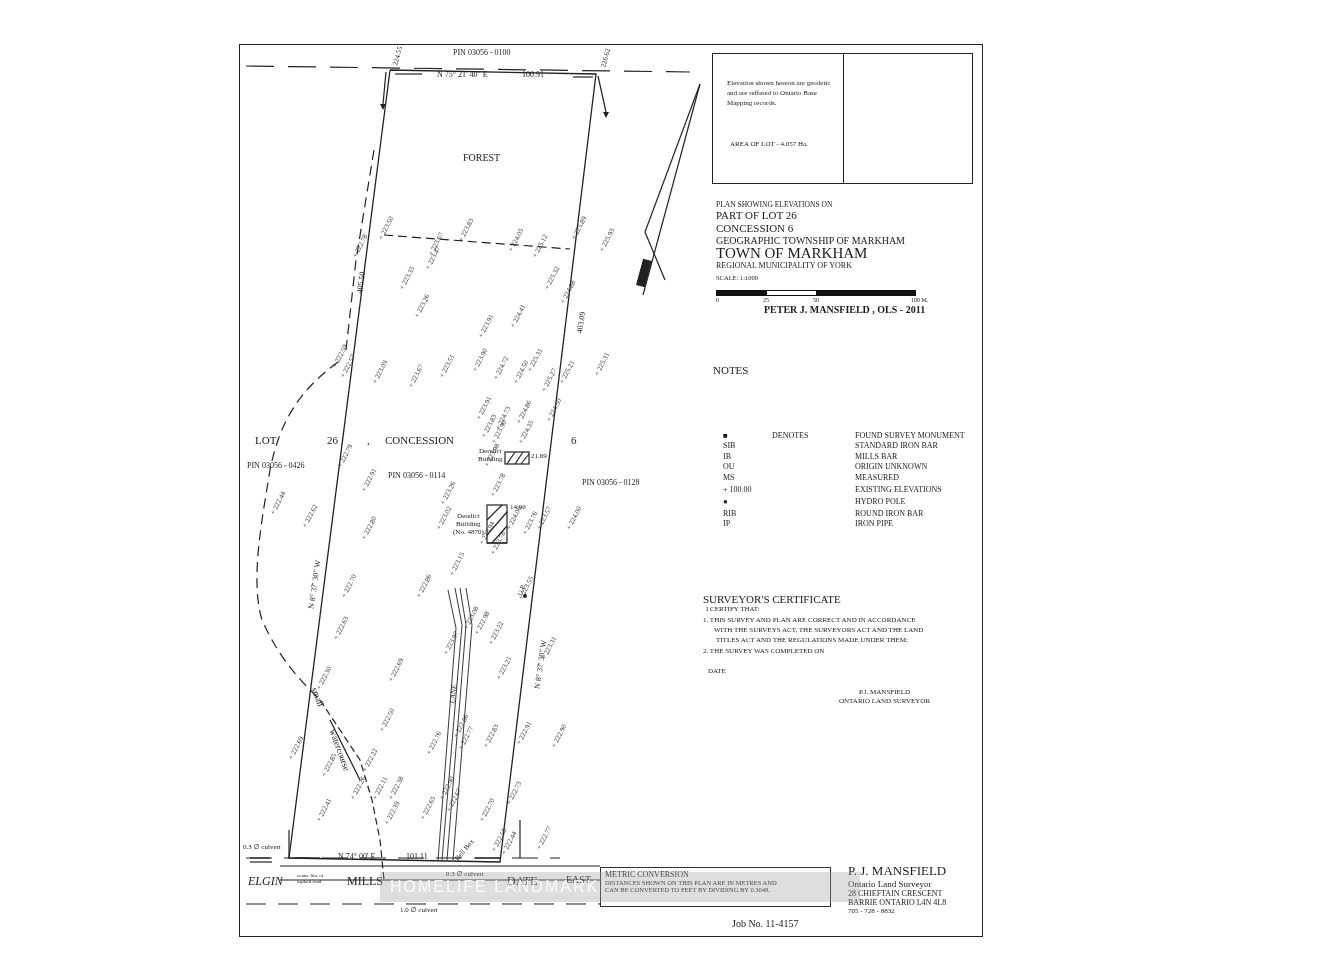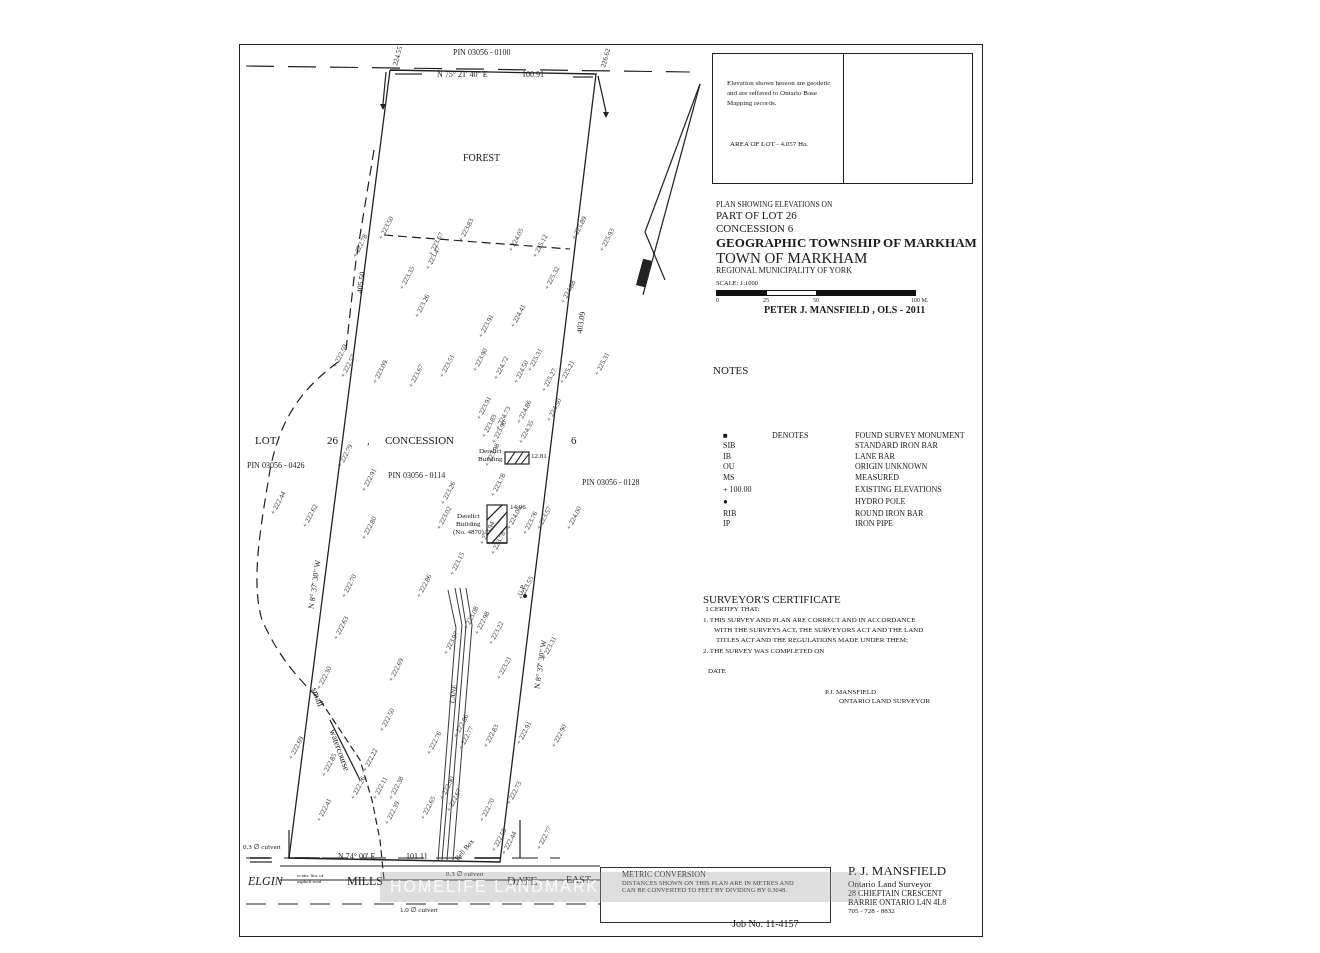--- a/index.html
+++ b/index.html
@@ -13,21 +13,21 @@
   .small { font-size:8px; }
   .xs { font-size:7px; }
   .box1 { position:absolute; left:712px; top:53px; width:261px; height:131px; border:1.5px solid #222; box-sizing:border-box; }
   .box1 .divider { position:absolute; left:130px; top:0; bottom:0; border-left:1.5px solid #222; }
   .title-block { position:absolute; left:716px; top:200px; }
   .scalebar { position:absolute; left:716px; top:290px; width:200px; height:6px; border:1px solid #111; box-sizing:border-box; display:flex; }
   .scalebar .seg { flex:1; }
   .notes { position:absolute; left:713px; top:364px; width:265px; }
   .legend-row { position:absolute; font-size:8px; }
   .cert { position:absolute; left:703px; top:593px; width:280px; }
-  .metric { position:absolute; left:600px; top:867px; width:231px; height:56px; border:1.5px solid #333; box-sizing:border-box; padding:2px 21px; }
+  .metric { position:absolute; left:600px; top:867px; width:231px; height:40px; border:1.5px solid #333; box-sizing:border-box; padding:2px 4px; }
   .firm { position:absolute; left:848px; top:863px; }
   .watermark { position:absolute; left:380px; top:872px; width:480px; height:30px; background:rgba(160,160,160,0.35);
                font-family:"Liberation Sans", sans-serif; font-size:16px; color:rgba(255,255,255,0.85); letter-spacing:2px; line-height:30px; padding-left:10px; box-sizing:border-box; }
   .lab { font-size:7px; fill:#333; font-family:"Liberation Serif", serif; }
 </style>
 </head>
 <body>
 
 <div class="sheet"></div>
 
@@ -193,21 +193,21 @@
 
 <div class="abs t small" style="left:350px;top:278px;transform:rotate(-82deg);">405.50</div>
 <div class="abs t small" style="left:570px;top:318px;transform:rotate(-82deg);">403.09</div>
 <div class="abs t small" style="left:290px;top:580px;transform:rotate(-82deg);">N 8° 37' 30" W</div>
 <div class="abs t small" style="left:516px;top:660px;transform:rotate(-82deg);">N 8° 37' 30" W</div>
 
 <div class="abs t xs" style="left:478px;top:447px;text-align:center;line-height:8px;">
   <div>Derelict</div>
   <div>Building</div>
 </div>
-<div class="abs t xs" style="left:531px;top:452px;">12.81</div>
+<div class="abs t xs" style="left:531px;top:452px;">21.69</div>
 <div class="abs t xs" style="left:453px;top:512px;text-align:center;line-height:8px;">
   <div>Derelict</div>
   <div>Building</div>
   <div>(No. 4870)</div>
 </div>
 <div class="abs t xs" style="left:510px;top:503px;">14.96</div>
 
 <div class="abs t xs" style="left:444px;top:690px;transform:rotate(-82deg);">LANE</div>
 <div class="abs t" style="left:308px;top:692px;font-size:9px;transform:rotate(70deg);">small</div>
 <div class="abs t" style="left:318px;top:745px;font-size:9px;transform:rotate(70deg);">watercourse</div>
@@ -230,21 +230,21 @@
 <div class="box1">
   <div class="divider"></div>
   <div class="abs t" style="left:14px;top:24px;width:112px;white-space:normal;font-size:7px;line-height:10px;">Elevation shown hereon are geodetic and are reffered to Ontario Base Mapping records.</div>
   <div class="abs t" style="left:17px;top:86px;font-size:7px;">AREA OF LOT - 4.057 Ha.</div>
 </div>
 
 <div class="title-block">
   <div class="t" style="font-size:7.5px;">PLAN SHOWING ELEVATIONS ON</div>
   <div class="t" style="font-size:11px;line-height:13px;">PART OF LOT 26</div>
   <div class="t" style="font-size:11px;line-height:13px;">CONCESSION 6</div>
-  <div class="t" style="font-size:13px;font-weight:bold;">GEOGRAPHIC TOWNSHIP OF MARKHAM</div>
+  <div class="t" style="font-size:10px;">GEOGRAPHIC TOWNSHIP OF MARKHAM</div>
   <div class="t" style="font-size:15px;line-height:15px;">TOWN OF MARKHAM</div>
   <div class="t" style="font-size:8px;">REGIONAL MUNICIPALITY OF YORK</div>
   <div class="t" style="font-size:6.5px;margin-top:4px;">SCALE:   1:1000</div>
 </div>
 <div class="scalebar">
   <div class="seg" style="background:#111;"></div>
   <div class="seg" style="background:#fff;"></div>
   <div class="seg" style="background:#111;flex:2;"></div>
 </div>
 <div class="abs t" style="left:716px;top:297px;font-size:6px;">0</div>
@@ -256,21 +256,21 @@
 <div class="notes">
   <div class="t" style="font-size:11px;">NOTES</div>
 </div>
 <div class="legend-row t" style="left:772px;top:431px;">DENOTES</div>
 <div>
   <div class="legend-row t" style="left:723px;top:431px;">■</div>
   <div class="legend-row t" style="left:855px;top:431px;">FOUND SURVEY MONUMENT</div>
   <div class="legend-row t" style="left:723px;top:441px;">SIB</div>
   <div class="legend-row t" style="left:855px;top:441px;">STANDARD IRON BAR</div>
   <div class="legend-row t" style="left:723px;top:452px;">IB</div>
-  <div class="legend-row t" style="left:855px;top:452px;">LANE BAR</div>
+  <div class="legend-row t" style="left:855px;top:452px;">MILLS BAR</div>
   <div class="legend-row t" style="left:723px;top:462px;">OU</div>
   <div class="legend-row t" style="left:855px;top:462px;">ORIGIN UNKNOWN</div>
   <div class="legend-row t" style="left:723px;top:473px;">MS</div>
   <div class="legend-row t" style="left:855px;top:473px;">MEASURED</div>
   <div class="legend-row t" style="left:723px;top:485px;">+ 100.00</div>
   <div class="legend-row t" style="left:855px;top:485px;">EXISTING ELEVATIONS</div>
   <div class="legend-row t" style="left:723px;top:497px;">●</div>
   <div class="legend-row t" style="left:855px;top:497px;">HYDRO POLE</div>
   <div class="legend-row t" style="left:723px;top:509px;">RIB</div>
   <div class="legend-row t" style="left:855px;top:509px;">ROUND IRON BAR</div>
@@ -279,21 +279,21 @@
 </div>
 
 <div class="cert">
   <div class="t" style="font-size:11px;">SURVEYOR'S CERTIFICATE</div>
   <div class="t" style="font-size:7px;margin-left:3px;">I CERTIFY THAT:</div>
   <div class="t" style="font-size:7px;margin-top:3px;">1.   THIS SURVEY AND PLAN ARE CORRECT AND IN ACCORDANCE</div>
   <div class="t" style="font-size:7px;margin-left:11px;margin-top:2px;">WITH THE SURVEYS ACT, THE SURVEYORS ACT AND THE LAND</div>
   <div class="t" style="font-size:7px;margin-left:13px;margin-top:2px;">TITLES ACT AND THE REGULATIONS MADE UNDER THEM;</div>
   <div class="t" style="font-size:7px;margin-top:3px;">2.  THE SURVEY WAS COMPLETED ON</div>
   <div class="t" style="font-size:7px;margin-left:5px;margin-top:12px;">DATE</div>
-  <div class="t" style="font-size:7px;margin-left:74px;margin-top:13px;padding-left:48px;">P.J. MANSFIELD</div>
+  <div class="t" style="font-size:7px;margin-left:108px;margin-top:13px;padding-left:48px;">P.J. MANSFIELD</div>
   <div class="t" style="font-size:7px;margin-left:136px;margin-top:1px;">ONTARIO LAND SURVEYOR</div>
 </div>
 
 <div class="metric">
   <div class="t" style="font-size:8px;">METRIC CONVERSION</div>
   <div class="t" style="font-size:6.5px;">DISTANCES SHOWN ON THIS PLAN ARE IN METRES AND</div>
   <div class="t" style="font-size:6.5px;">CAN BE CONVERTED TO FEET BY DIVIDING BY 0.3048.</div>
 </div>
 
 <div class="firm">

